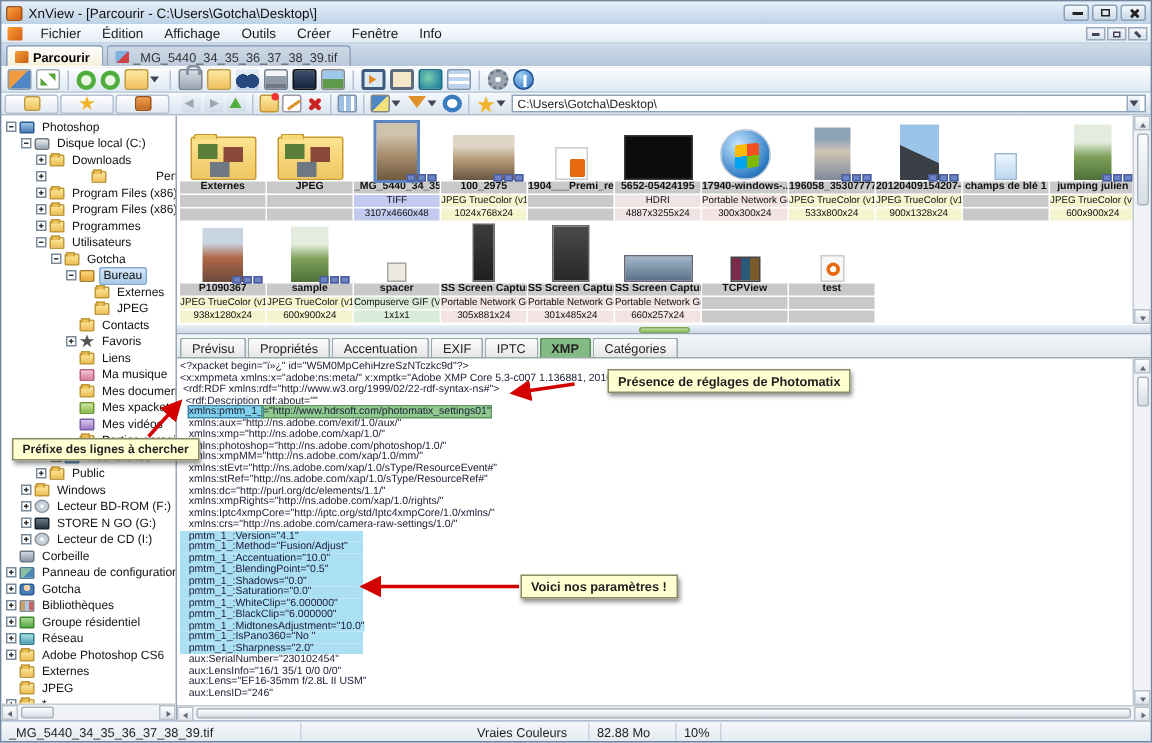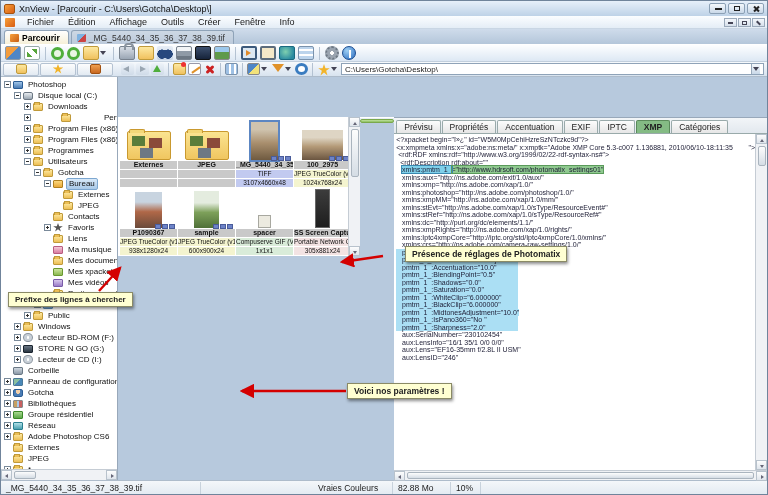--- a/index.html
+++ b/index.html
@@ -125,21 +125,21 @@
   .sbtn{width:11px;height:10px;background:linear-gradient(#fdfdfd,#dfe5ec);border:1px solid #b8c2cc;position:relative;}
   .sbtn::after{content:"";position:absolute;left:3px;top:3px;border-top:2px solid transparent;border-bottom:2px solid transparent;}
   .sbtn.l::after{border-right:3px solid #667;}
   .sbtn.r::after{border-left:3px solid #667;left:4px;}
   .sbtn.u::after{border-left:2px solid transparent;border-right:2px solid transparent;border-bottom:3px solid #667;border-top:none;top:4px;}
   .sbtn.d::after{border-left:2px solid transparent;border-right:2px solid transparent;border-top:3px solid #667;border-bottom:none;top:4px;}
   .sthumb{background:linear-gradient(#fdfdfd,#d5dde5);border:1px solid #aab4be;border-radius:2px;}
   .hscroll .sthumb{width:22px;height:8px;margin-left:2px;}
   .hfill{flex:1;}
 
-  .rightpane{flex:1;display:flex;flex-direction:row;min-width:0;margin-top:40px;}
+  .rightpane{flex:1;display:flex;flex-direction:column;min-width:0;}
   .thumbarea{height:139px;background:#fff;display:flex;overflow:hidden;}
   .thumbgrid{flex:1;padding:2px 0 0 2px;overflow:hidden;}
   .grow{display:flex;}
   .cell{width:57px;margin-right:1px;flex:0 0 57px;}
   .timg{height:41px;display:flex;align-items:flex-end;justify-content:center;position:relative;}
   .pic{margin:0 auto;}
   .k-folder{width:44px;height:29px;background:linear-gradient(#fbe491,#f0c660);border:1px solid #c9992f;border-radius:2px;position:relative;}
   .k-folder::before{content:"";position:absolute;top:-3px;left:1px;width:14px;height:3px;background:#f4d879;border:1px solid #c9992f;border-bottom:none;border-radius:2px 2px 0 0;}
   .k-folder::after{content:"";position:absolute;left:4px;top:4px;width:13px;height:10px;background:#5a7d3a;box-shadow:17px 2px 0 #8a4a3a,8px 12px 0 #6d7884;}
   .k-building{width:27px;height:38px;background:linear-gradient(180deg,#cfc3ae 20%,#a98f6e 55%,#6f5a40);}

